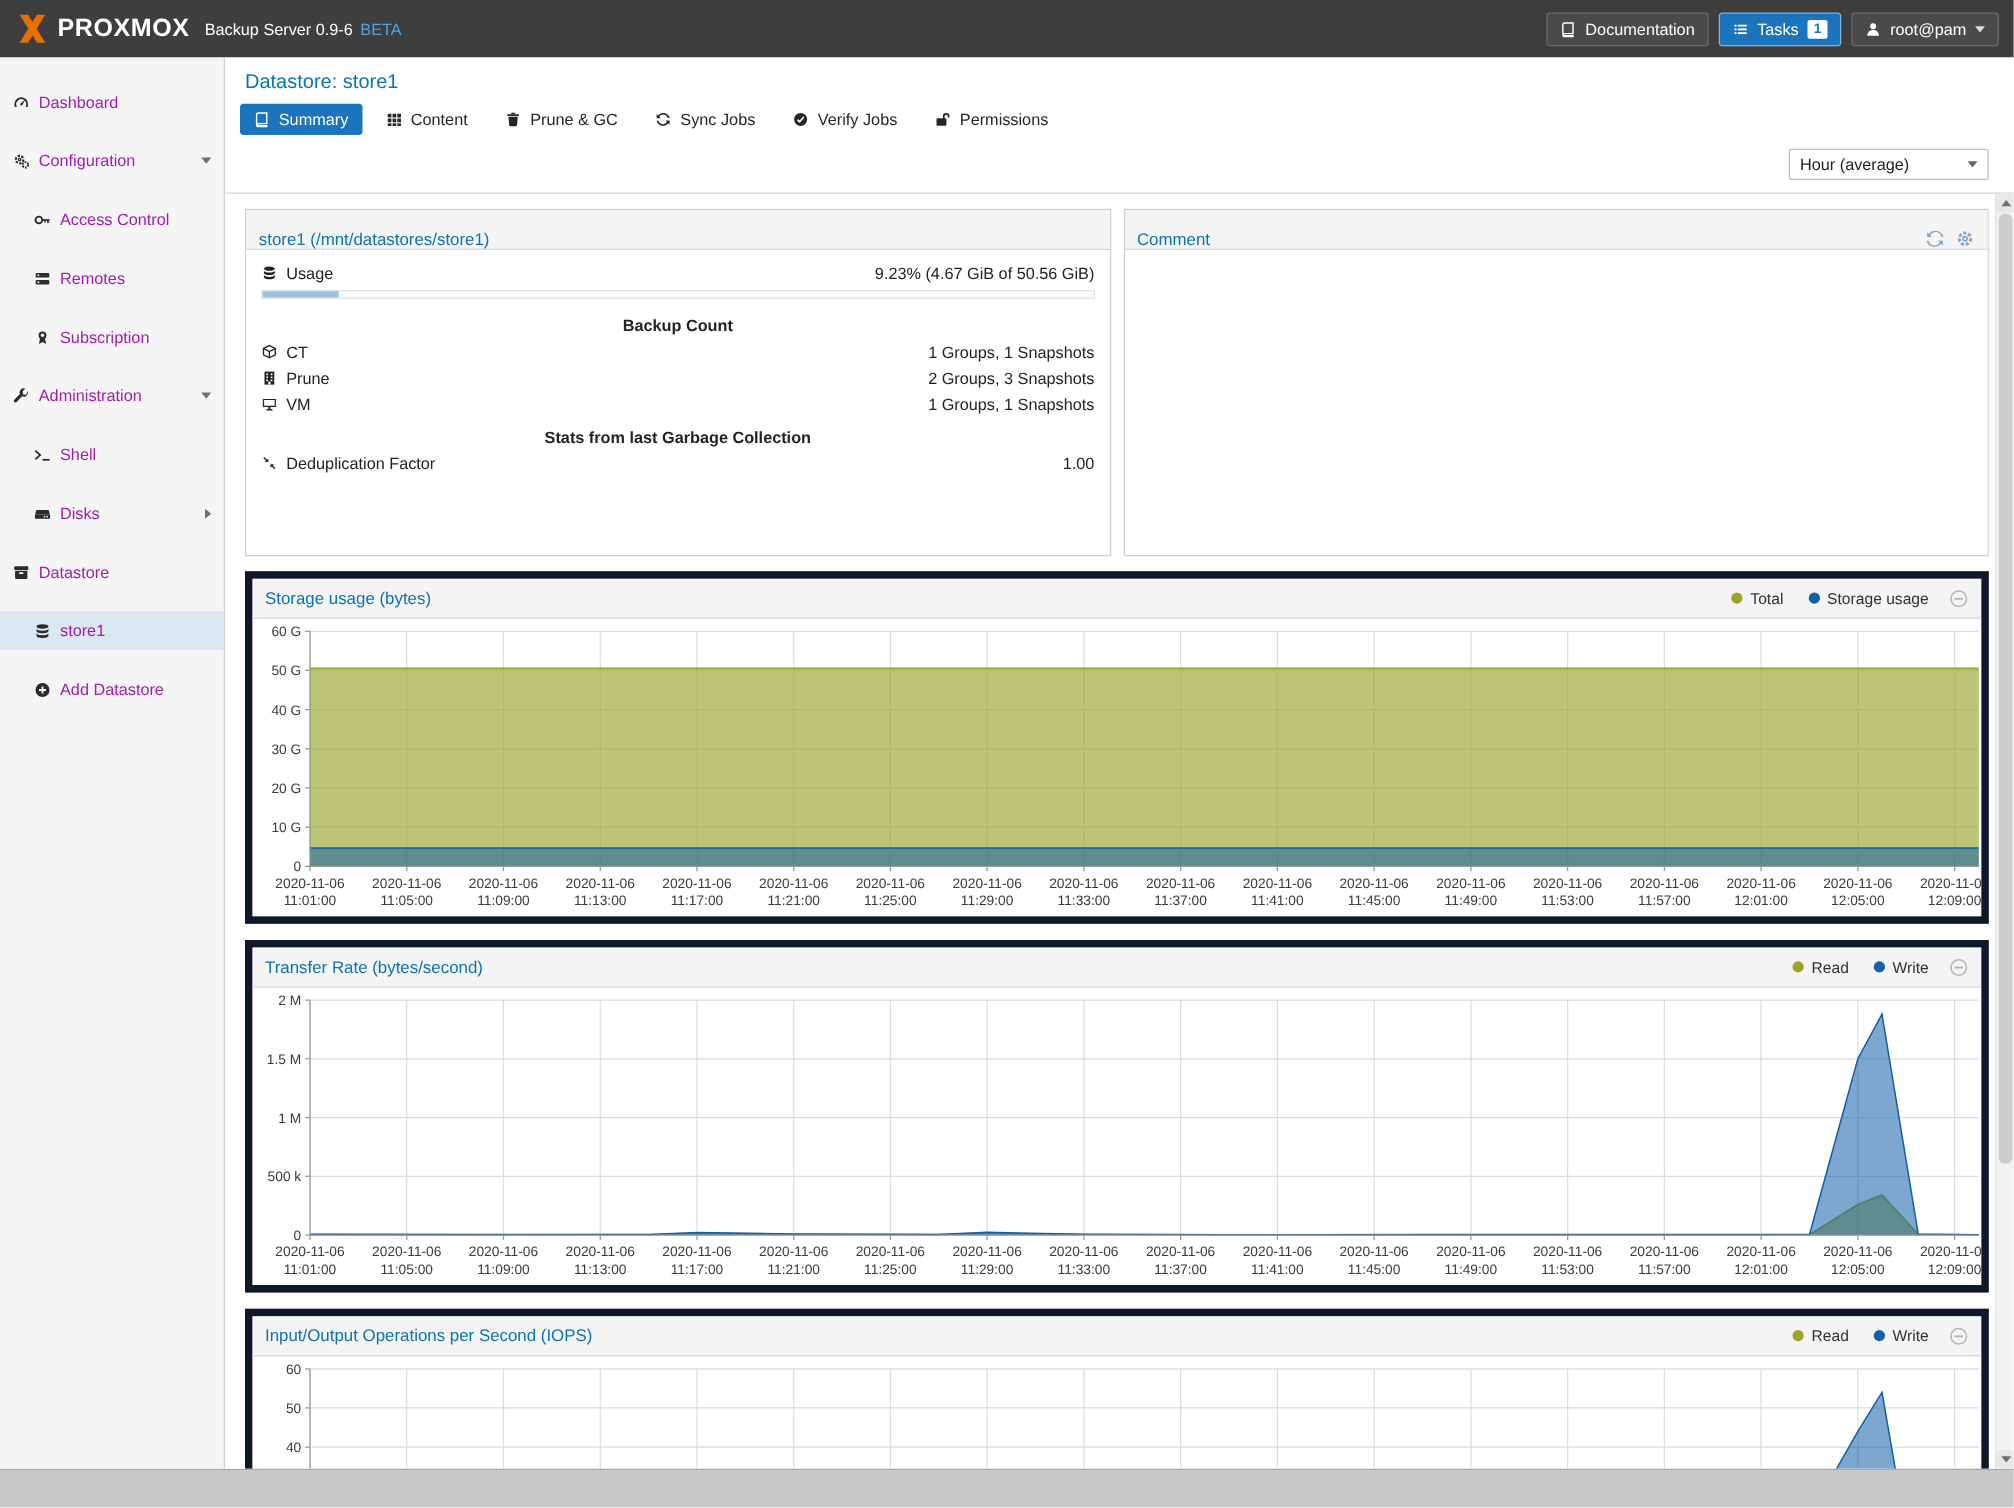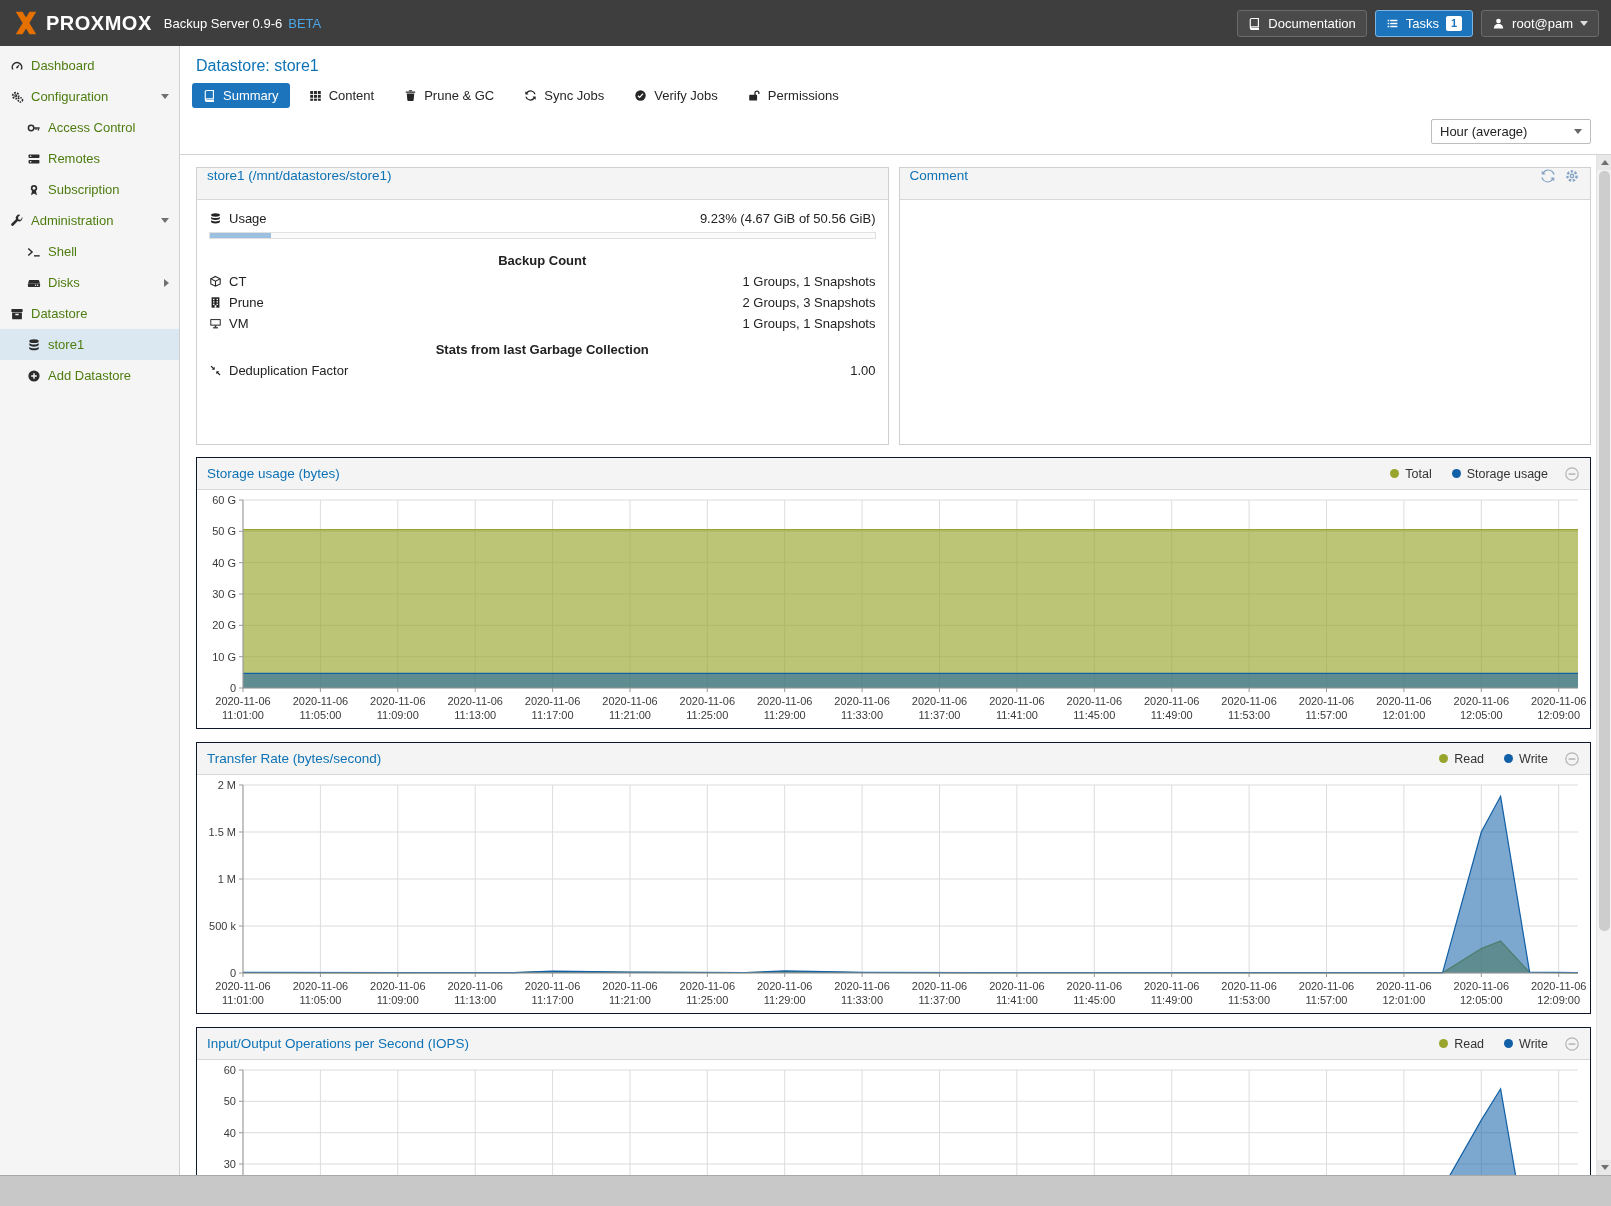--- a/index.html
+++ b/index.html
@@ -30,21 +30,21 @@
 .topbar-right{margin-left:auto;display:flex;align-items:center;gap:8px;}
 .tbtn{display:flex;align-items:center;gap:7px;height:27px;padding:0 10px;border-radius:3px;
   background:#4a4a4a;border:1px solid #6b6b6b;color:#fff;font-size:13px;cursor:pointer;}
 .tbtn.blue{background:var(--accent);border:1px solid #7db4dd;}
 .badge{background:#fff;color:var(--accent);font-weight:bold;font-size:11px;border-radius:2px;padding:1px 5px;line-height:13px;}
 .caret-w{width:0;height:0;border-left:4px solid transparent;border-right:4px solid transparent;border-top:5px solid #ddd;}
 
 
 .main{display:flex;height:1129px;}
 .sidebar{width:180px;background:#f5f5f5;border-right:1px solid #cfcfcf;padding-top:4px;}
-.side-item{display:flex;align-items:center;gap:7px;height:31px;padding:0 10px;cursor:pointer;color:#4d7c0f;}
+.side-item{display:flex;align-items:center;gap:7px;height:31px;padding:0 10px;cursor:pointer;color:#a21caf;margin-top:16px;}
 .side-item .ico{color:#2c2c2c;}
 .side-item.lvl1{padding-left:27px;}
 .side-item.selected{background:var(--sel-bg);}
 .caret-d{width:0;height:0;border-left:4px solid transparent;border-right:4px solid transparent;border-top:5px solid #707070;margin-left:auto;}
 .caret-r{width:0;height:0;border-top:4px solid transparent;border-bottom:4px solid transparent;border-left:5px solid #707070;margin-left:auto;}
 
 .content{flex:1;display:flex;flex-direction:column;background:#fff;overflow:hidden;}
 .page-head{padding:11px 16px 2px;}
 .page-title{font-size:16px;color:var(--link);font-weight:normal;margin:0;}
 .tabbar{display:flex;align-items:center;gap:8px;padding:6px 12px 8px;}
@@ -55,33 +55,33 @@
 .toolbar{display:flex;justify-content:flex-end;align-items:center;padding:3px 20px 10px 16px;border-bottom:1px solid #d4d4d4;}
 .combo{width:160px;height:25px;border:1px solid #bdbdbd;border-radius:2px;background:#fff;
   display:flex;align-items:center;justify-content:space-between;padding:0 8px;font-size:13px;color:#222;cursor:pointer;}
 .caret-g{width:0;height:0;border-left:4px solid transparent;border-right:4px solid transparent;border-top:5px solid #666;}
 
 .scrollwrap{position:relative;flex:1;overflow:hidden;padding:12px 20px 0 16px;}
 
 
 .panels-row{display:flex;gap:10px;height:278px;}
 .panel{flex:1;border:1px solid #cfcfcf;display:flex;flex-direction:column;background:#fff;}
-.panel-header{height:32px;background:#f4f4f4;border-bottom:1px solid #d8d8d8;display:flex;align-items:flex-start;
+.panel-header{height:32px;background:#f4f4f4;border-bottom:1px solid #d8d8d8;display:flex;align-items:flex-end;
   padding:0 10px;color:var(--link);font-size:13.5px;flex:0 0 auto;}
 .panel-tools{margin-left:auto;display:flex;gap:8px;align-items:center;color:#86a5c3;}
 .panel-body{flex:1;background:#fff;padding:8px 8px;}
 .srow{display:flex;align-items:center;gap:7px;padding:2px 4px;line-height:17px;}
 .srow .ico{color:#222;}
 .srow .val{margin-left:auto;color:#222;}
 .sect{font-weight:bold;padding:8px 4px 3px;text-align:center;}
 .pbar{height:7px;border:1px solid #e0e0e0;background:#fbfbfb;margin:3px 4px 6px;}
 .pfill{height:100%;background:#9cc1e0;}
 
 
-.chart-panel{border:1px solid #0f172a;margin-top:13px;background:#a3a3a3;}
+.chart-panel{border:6px solid #0f172a;margin-top:13px;background:#a3a3a3;}
 .chart-panel.first{margin-top:12px;}
 .chart-header{height:32px;background:#f4f4f4;border-bottom:1px solid #d8d8d8;display:flex;align-items:center;
   padding:0 10px;color:var(--link);font-size:13.5px;}
 .legend{margin-left:auto;display:flex;align-items:center;gap:20px;font-size:12.5px;color:#333;}
 .legend-item{display:flex;align-items:center;gap:6px;}
 .dot{width:9px;height:9px;border-radius:50%;background:#999;}
 .collapse-tool{margin-left:16px;color:#b4b4b4;display:inline-flex;}
 .chart-body{height:238px;background:#fff;overflow:hidden;}
 
 

